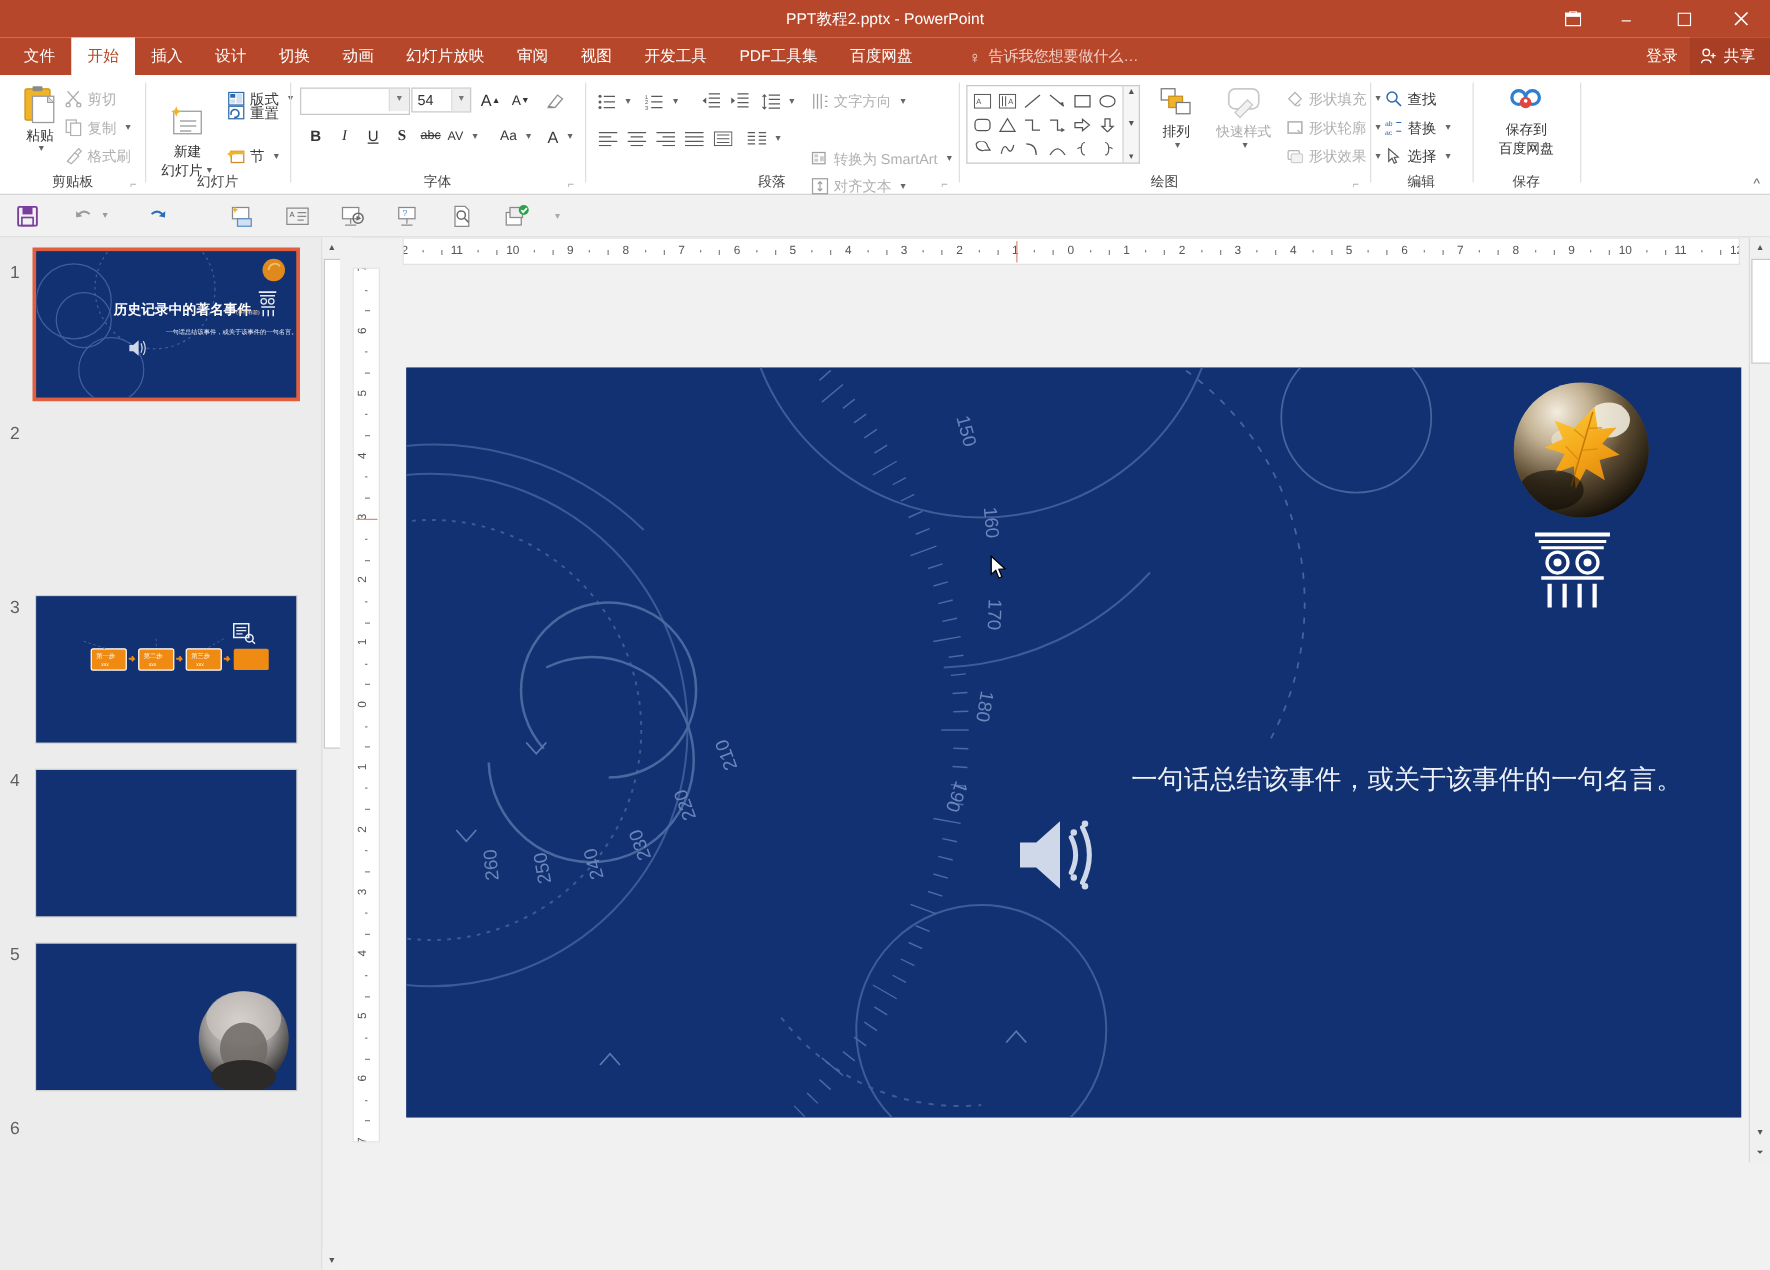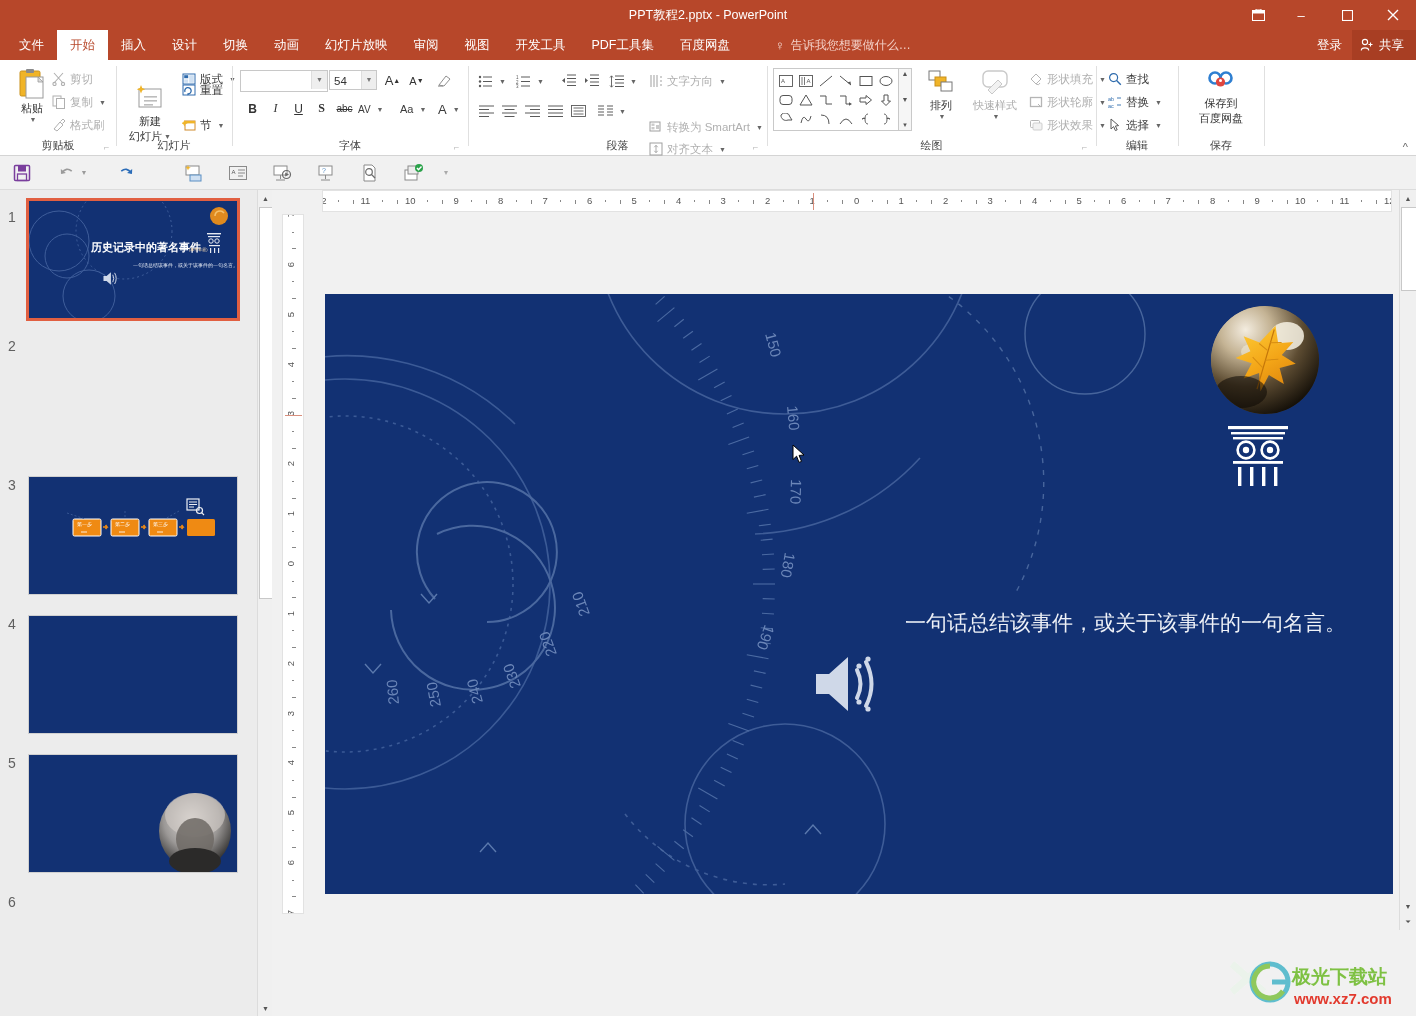--- a/index.html
+++ b/index.html
@@ -1171,26 +1171,14 @@
   </div>
 
   <div class="rsb">
     <div class="sb-arrow" style="position:absolute;top:0">▲</div>
     <div class="rsb-thumb"></div>
     <div class="sb-arrow" style="position:absolute;bottom:16px">▼</div>
     <div class="sb-arrow" style="position:absolute;bottom:0">⏷</div>
   </div>
 
 
-  <div class="wm">
-    <svg width="176" height="54" viewBox="0 0 176 54">
-      <g opacity=".85">
-        <path d="M2 6 L34 34 M34 6 L2 34" stroke="#eaf4ea" stroke-width="7" fill="none"></path>
-        <circle cx="40" cy="24" r="18" fill="none" stroke="#46b5c8" stroke-width="5"></circle>
-        <path d="M40 8 a16 16 0 1 0 13 25" fill="none" stroke="#7ec143" stroke-width="5"></path>
-        <path d="M42 24 h14" stroke="#46b5c8" stroke-width="5"></path>
-      </g>
-      <text x="62" y="25" font-size="19" font-weight="bold" fill="#7ec143" font-family="'Liberation Sans',sans-serif">极光下载站</text>
-      <text x="64" y="46" font-size="15" font-weight="bold" fill="#e23a2e" font-family="'Liberation Sans',sans-serif">www.xz7.com</text>
-    </svg>
-  </div>
 
 </div>
 
 </body></html>

